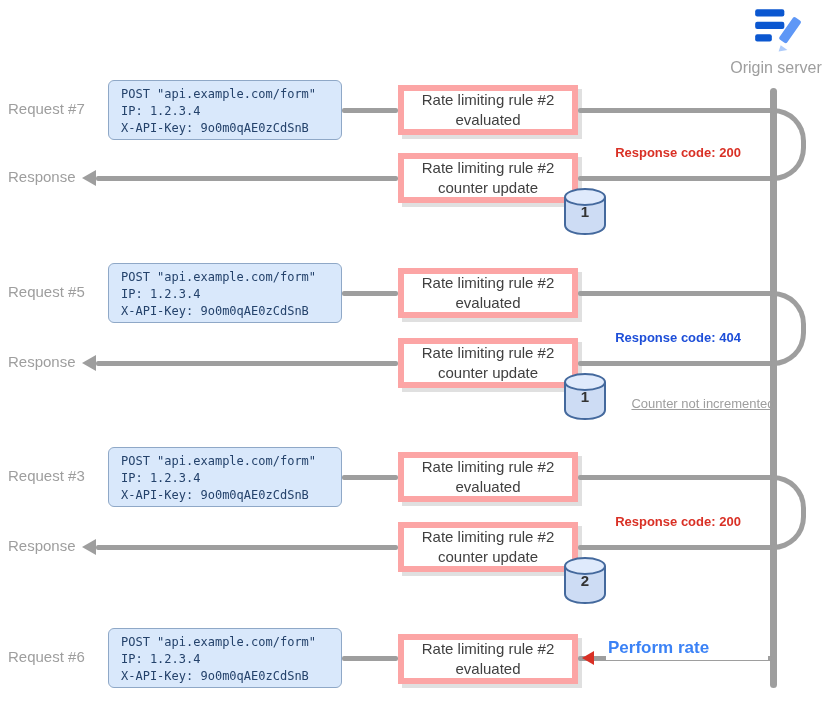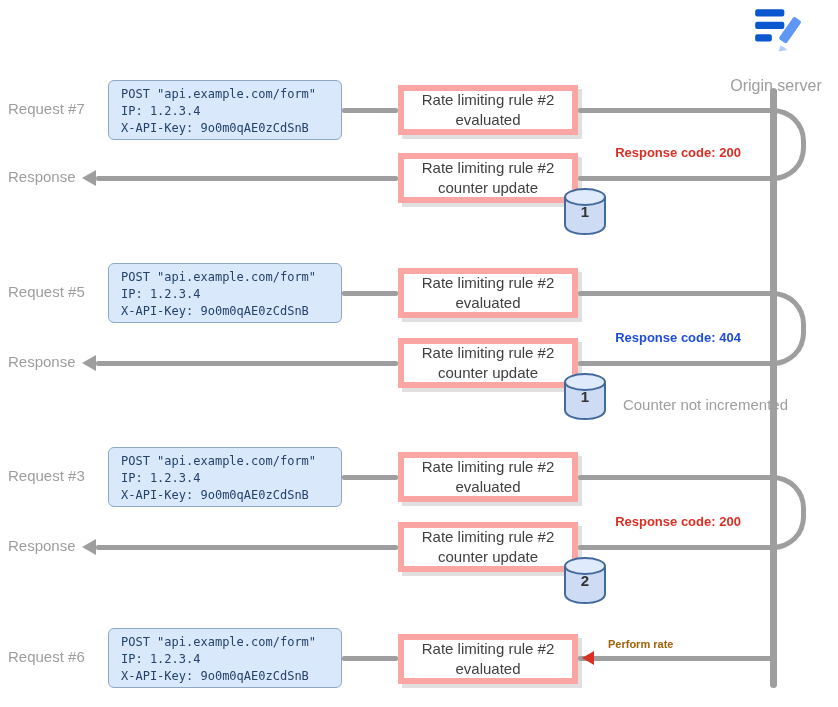--- a/index.html
+++ b/index.html
@@ -5,21 +5,21 @@
   html,body{margin:0;padding:0;background:#ffffff;}
   .canvas{
     position:relative;width:838px;height:707px;background:#ffffff;
     font-family:"Liberation Sans", sans-serif;overflow:hidden;
   }
   .lifeline{
     position:absolute;left:770px;top:88px;width:7px;height:600px;
     background:#9e9e9e;border-radius:4px;
   }
   .entity{position:absolute;left:714px;top:2px;width:124px;text-align:center;}
-  .entity-label{margin-top:21px;font-size:16px;color:#9e9e9e;}
+  .entity-label{margin-top:3px;font-size:16px;color:#9e9e9e;}
   .hline{position:absolute;height:5px;background:#9e9e9e;border-radius:2px;}
   .arc{
     position:absolute;width:33px;border:5px solid #9e9e9e;border-left:none;
     border-radius:0 40px 40px 0;box-sizing:border-box;background:transparent;
   }
   .side-label{position:absolute;left:8px;width:92px;font-size:15px;color:#9e9e9e;}
   .req-box{
     position:absolute;left:108px;width:234px;height:60px;box-sizing:border-box;
     background:#d9e8fb;border:1.5px solid #8fa8c7;border-radius:6px;
     padding:5px 0 0 12px;font-family:"DejaVu Sans Mono", monospace;
@@ -38,24 +38,24 @@
     border-right:14px solid #9e9e9e;
   }
   .red-arrow-left{
     position:absolute;width:0;height:0;
     border-top:7px solid transparent;border-bottom:7px solid transparent;
     border-right:12px solid #d93025;
   }
   .ann{position:absolute;width:180px;text-align:center;font-size:13px;font-weight:bold;}
   .red{color:#d93025;}
   .gray{color:#1d4ed8;text-align:center;}
-  .note{position:absolute;font-size:15px;color:#9e9e9e;text-align:right;width:170px;}
+  .note{position:absolute;font-size:13px;color:#9e9e9e;text-align:center;width:170px;text-decoration:underline;}
   .action{
     position:absolute;left:606px;top:636px;width:158px;z-index:2;
-    background:#ffffff;color:#a16207;font-size:11px;font-weight:bold;
+    background:#ffffff;color:#3b82f6;font-size:17px;font-weight:bold;
     line-height:1.3;padding:1px 2px;
   }
   .db{position:absolute;width:48px;height:50px;z-index:2;}
   .db .num{
     position:absolute;left:0;top:17px;width:48px;text-align:center;
     font-size:15px;font-weight:bold;color:#333333;
   }
 </style>
 </head>
 <body>

